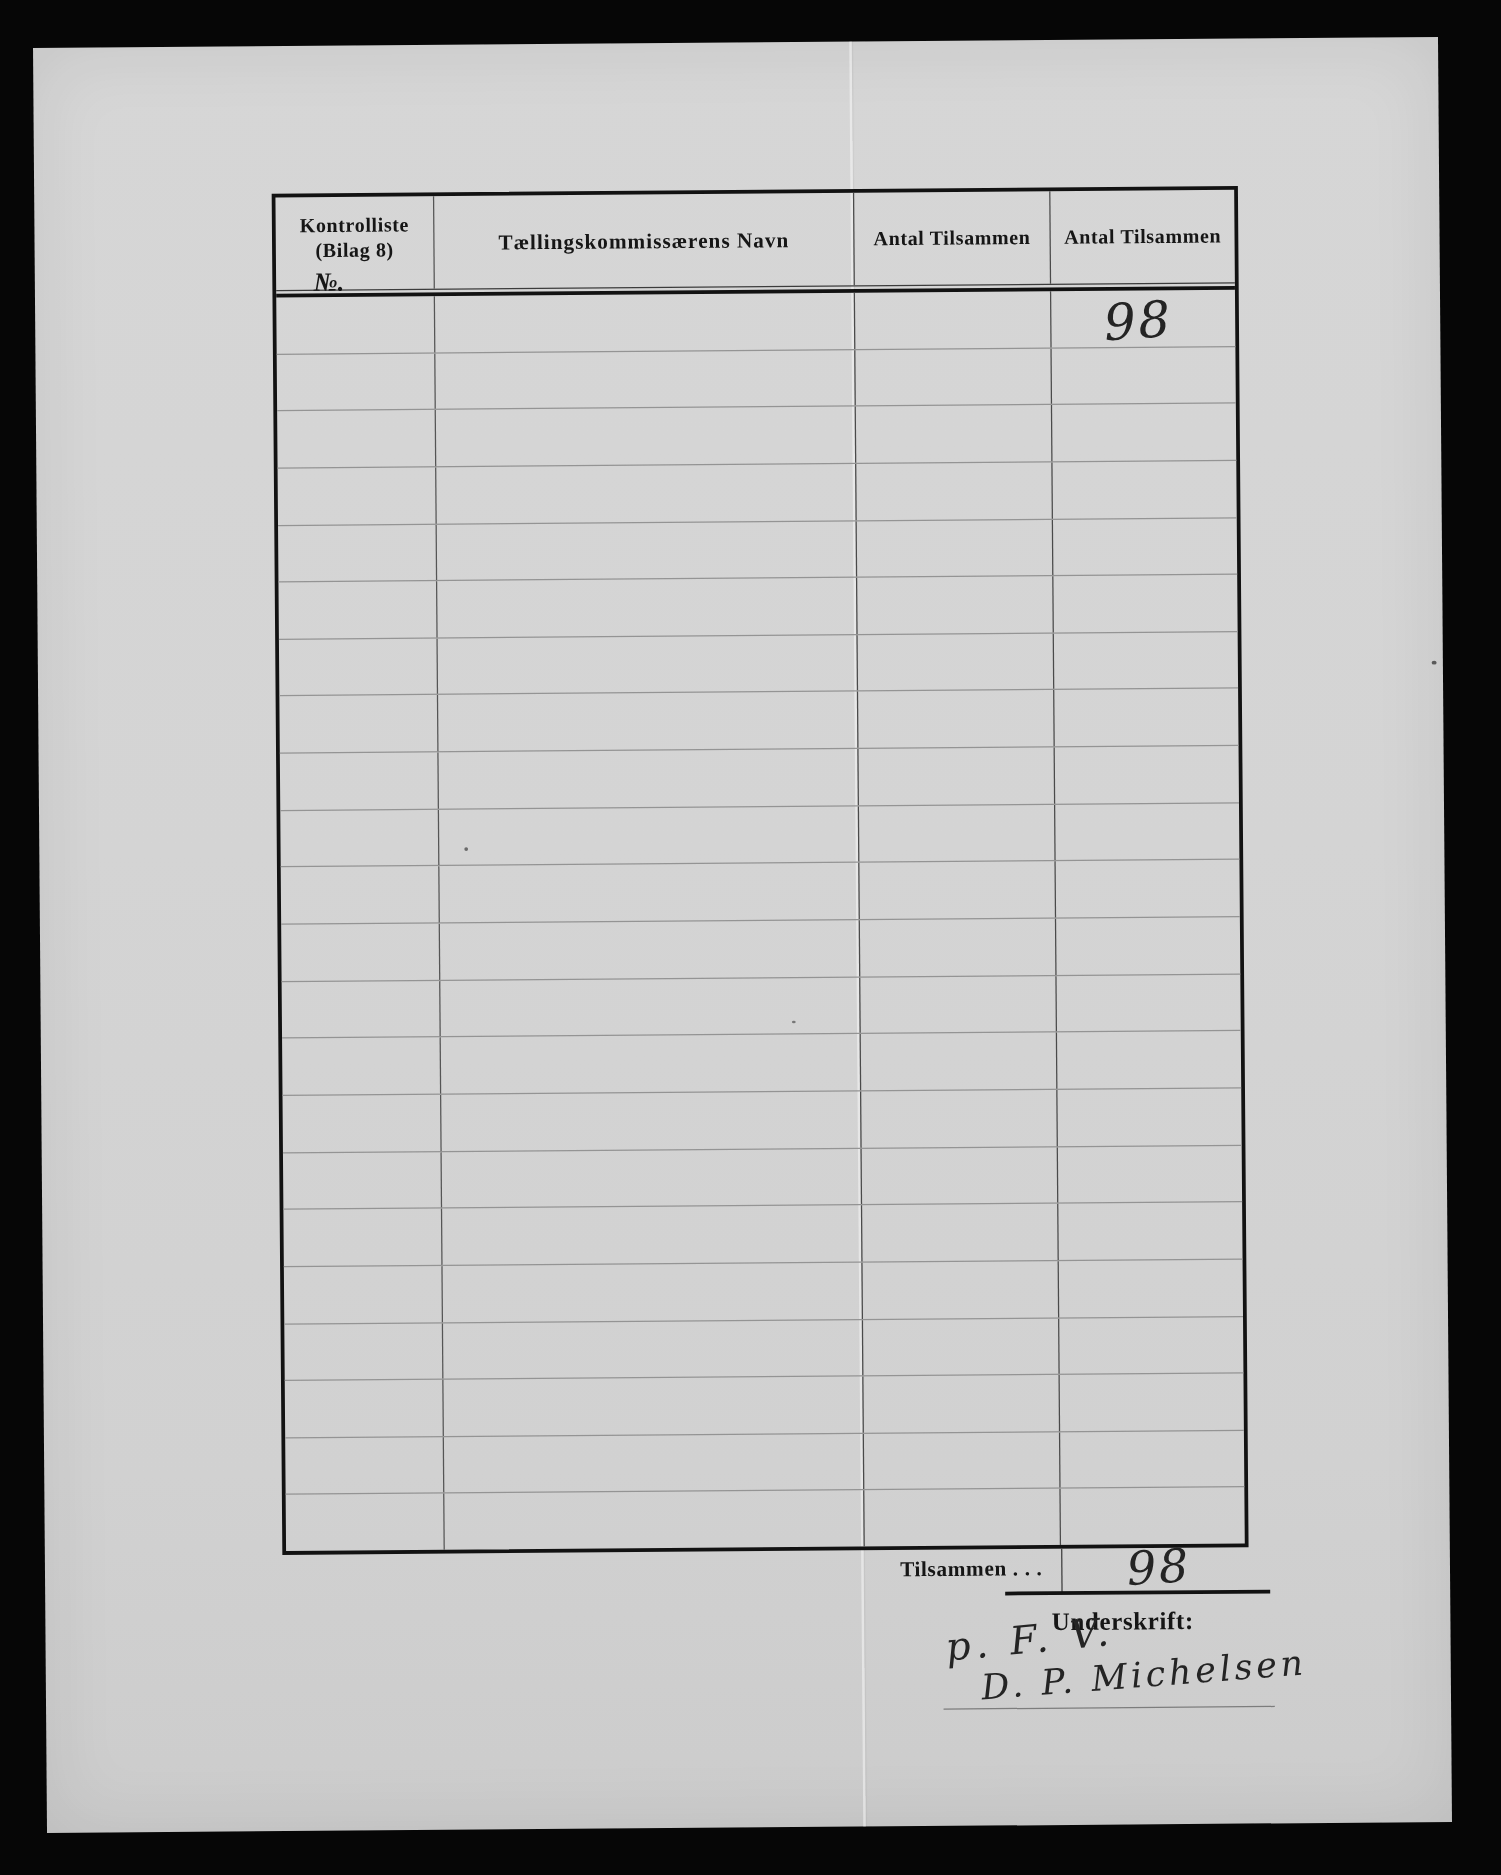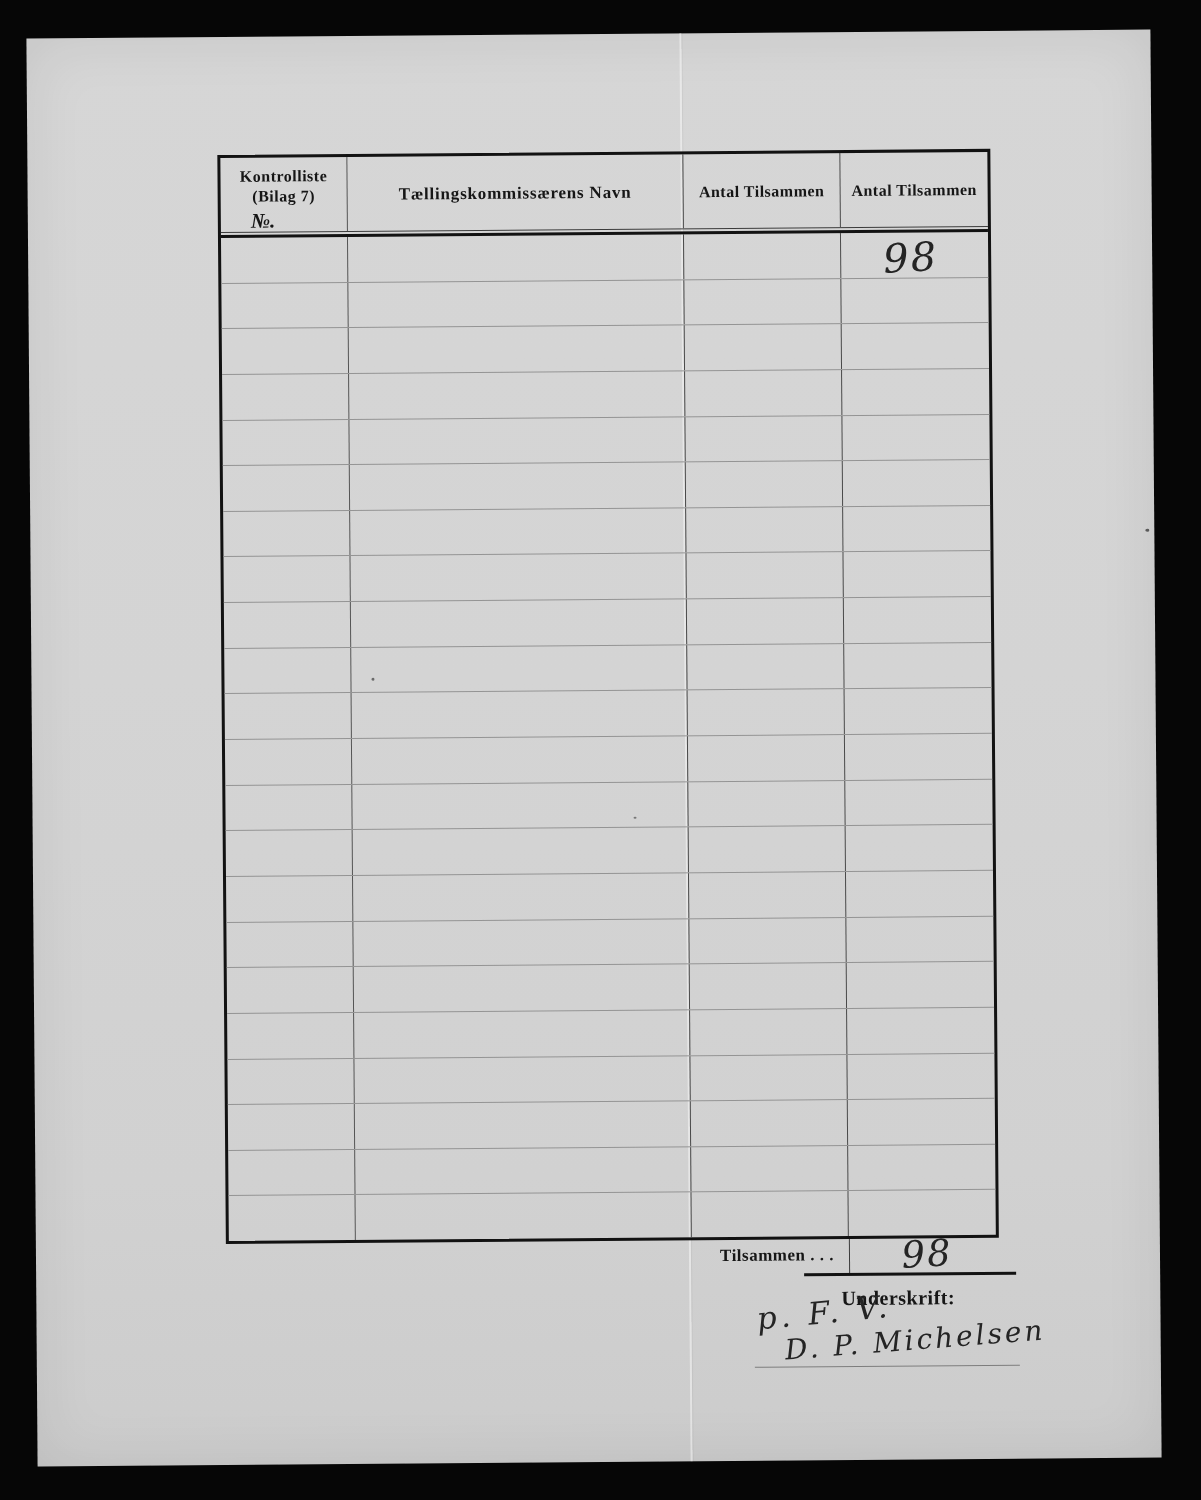--- a/index.html
+++ b/index.html
@@ -55,21 +55,21 @@
   .c2{width:336px;border-right:1px solid #4a4a4a;}
   .c3{width:157px;border-right:1px solid #4a4a4a;}
   .c4{flex:1;position:relative;}
   .th{box-sizing:border-box;display:flex;flex-direction:column;align-items:center;justify-content:center;}
   .th.c2,.th.c3,.th.c4{justify-content:center;}
   .th-line{font-weight:bold;font-size:16px;letter-spacing:0.5px;line-height:19px;}
   .th-no{
     font-weight:bold;font-style:italic;font-size:21px;line-height:22px;
     align-self:flex-start;margin-left:30px;margin-top:3px;
   }
-  .th.c1{padding-top:4px;justify-content:flex-end;}
+  .th.c1{padding-top:14px;justify-content:flex-start;}
   .th.c1 .th-line{line-height:20px;}
   .th.c2 .th-line{font-size:17px;letter-spacing:0.8px;}
 
   
   .hw{
     font-family:"DejaVu Serif","Liberation Serif",serif;
     font-style:italic;
     color:#242424;
   }
   .hw-first{
@@ -127,21 +127,21 @@
 
   <div class="fold-line"></div>
   <div class="speck s1"></div>
   <div class="speck s2"></div>
   <div class="speck s3"></div>
 
   <div class="census-table">
     <div class="thead">
       <div class="th c1">
         <span class="th-line">Kontrolliste</span>
-        <span class="th-line">(Bilag 7)</span>
+        <span class="th-line">(Bilag 8)</span>
         <span class="th-no">№.</span>
       </div>
       <div class="th c2">
         <span class="th-line">Tællingskommissærens Navn</span>
       </div>
       <div class="th c3">
         <span class="th-line">Antal Tilsammen</span>
       </div>
       <div class="th c4">
         <span class="th-line">Antal Tilsammen</span>

